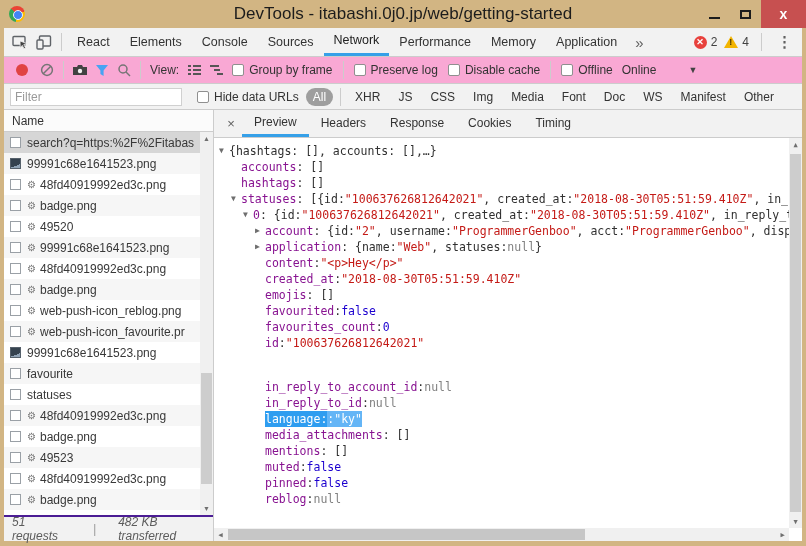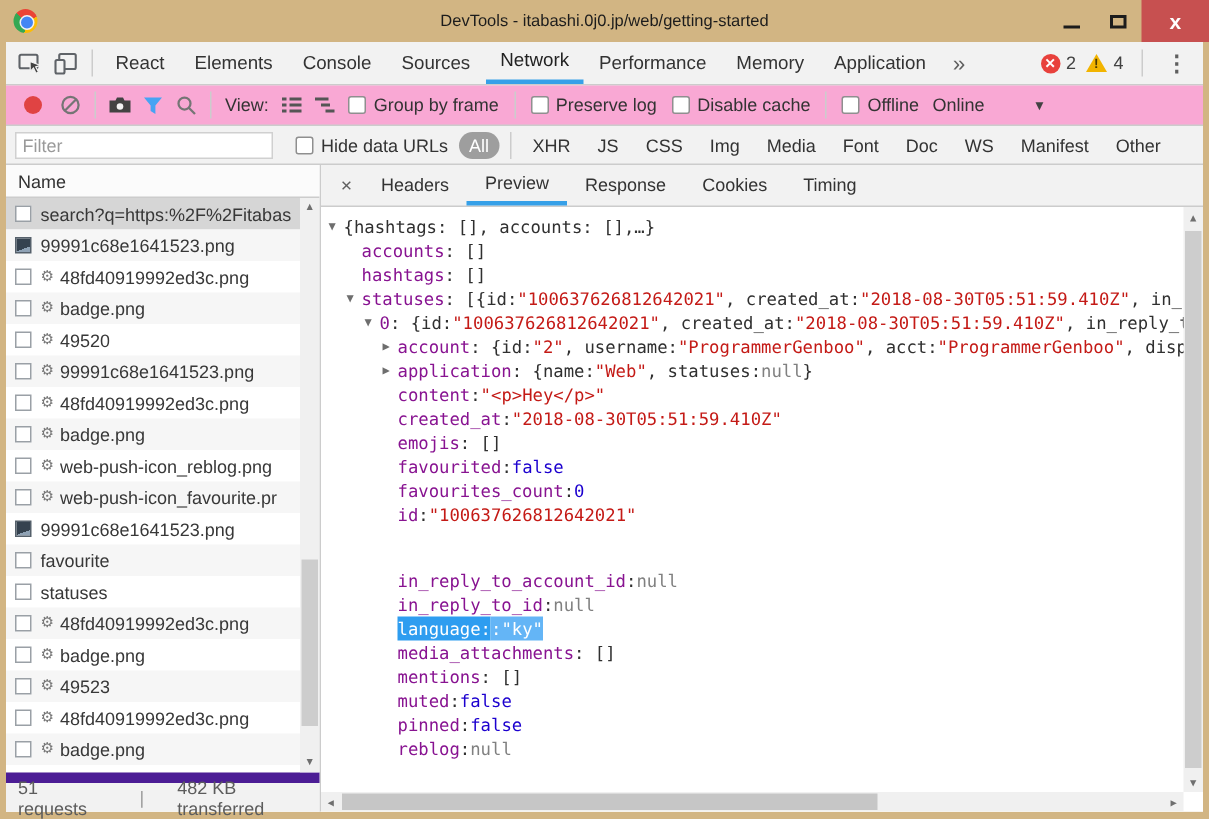--- a/index.html
+++ b/index.html
@@ -6,21 +6,21 @@
   html,body { width:806px; height:546px; }
   body { font-family:"Liberation Sans", sans-serif; font-size:12px; color:#333; background:#d2b583; overflow:hidden; }
 
   
   .window { width:806px; height:546px; display:flex; flex-direction:column; background:#d2b583; }
   .titlebar { height:28px; display:flex; align-items:center; flex:0 0 28px; position:relative; }
   .chrome-logo { width:16px; height:16px; border-radius:50%; margin-left:9px;
     background:conic-gradient(from -50deg, #ea4335 0 120deg, #fbbc05 120deg 235deg, #34a853 235deg 360deg); position:relative; }
   .chrome-logo::after { content:""; position:absolute; left:4px; top:4px; width:8px; height:8px; border-radius:50%;
     background:#4285f4; border:1.5px solid #f1f1f1; }
-  .title-text { position:absolute; left:0; right:0; text-align:center; font-size:11px; color:#1c1c1c; }
+  .title-text { position:absolute; left:0; right:0; text-align:center; font-size:17px; color:#1c1c1c; }
   .win-controls { margin-left:auto; display:flex; height:28px; align-items:stretch; z-index:2; }
   .win-btn { width:31px; display:flex; align-items:center; justify-content:center; color:#1c1c1c; font-size:12px; }
   .win-btn.min span { display:block; width:11px; height:2px; background:#1c1c1c; margin-top:8px; }
   .win-btn.max span { display:block; width:11px; height:9px; border:2px solid #1c1c1c; }
   .win-btn.close { width:45px; background:#c75050; color:#fff; font-size:14px; font-weight:bold; }
 
   
   .devtools { flex:1; margin:0 4px 5px 4px; background:#f2f2f2; display:flex; flex-direction:column; min-height:0; }
 
   
@@ -60,21 +60,21 @@
   .left-panel { width:210px; flex:0 0 210px; border-right:1px solid #ccc; display:flex; flex-direction:column; min-height:0; background:#fff; }
   .name-header { height:22px; flex:0 0 22px; border-bottom:1px solid #ccc; display:flex; align-items:center; padding-left:8px; color:#333; background:#fbfbfb; }
   .req-list { flex:1; position:relative; overflow:hidden; padding-right:13px; }
   .req-row { height:21px; display:flex; align-items:center; padding-left:6px; white-space:nowrap; overflow:hidden; color:#383838; }
   .req-row:nth-child(even) { background:#f6f6f6; }
   .req-row.selected { background:#d6d6d6; }
   .doc-ic { width:11px; height:11px; border:1px solid #9aa0a6; background:#fff; flex:0 0 11px; margin-right:6px; }
   .img-ic { width:11px; height:11px; flex:0 0 11px; margin-right:6px; background:linear-gradient(160deg,#35424f 70%,#8fa2b5 70%); border:1px solid #55606b; }
   .gear { font-size:10px; color:#777; margin-right:4px; line-height:1; }
   .req-name { overflow:hidden; white-space:nowrap; }
-  .status-bar { height:26px; flex:0 0 26px; border-top:7px solid #4c1d95; background:#f2f2f2; display:flex; align-items:center; padding-left:8px; color:#5c5c5c; gap:22px; }
+  .status-bar { height:26px; flex:0 0 26px; border-top:2px solid #4c1d95; background:#f2f2f2; display:flex; align-items:center; padding-left:8px; color:#5c5c5c; gap:22px;font-style:italic; }
 
   
   .vscroll { position:absolute; top:0; right:0; width:13px; bottom:0; background:#f0f0f0; }
   .vscroll .arr { position:absolute; left:0; width:13px; height:13px; color:#6f6f6f; font-size:7px; display:flex; align-items:center; justify-content:center; }
   .vscroll .arr.up { top:0; } .vscroll .arr.down { bottom:0; }
   .vscroll .thumb { position:absolute; left:1px; width:11px; background:#cdcdcd; }
   .hscroll { position:absolute; left:0; right:13px; bottom:0; height:13px; background:#f0f0f0; }
   .hscroll .arr { position:absolute; top:0; width:13px; height:13px; color:#6f6f6f; font-size:7px; display:flex; align-items:center; justify-content:center; }
   .hscroll .arr.left { left:0; } .hscroll .arr.right { right:0; }
   .hscroll .thumb { position:absolute; top:1px; height:11px; background:#c6c6c6; }
@@ -349,22 +349,22 @@
           <span>51 requests</span>
           <span style="color:#9a9a9a;">|</span>
           <span>482 KB transferred</span>
         </div>
       </div>
 
       <div class="right-panel">
         <div class="preview-tabs">
           <span class="close-x">×</span>
           <div id="preview-tabs" style="display:flex;">
+              <div class="ptab active">Preview</div>
               <div class="ptab">Headers</div>
-              <div class="ptab active">Preview</div>
               <div class="ptab">Response</div>
               <div class="ptab">Cookies</div>
               <div class="ptab">Timing</div>
             </div>
         </div>
         <div class="preview-body" id="preview-body">
             <div class="tline" style="padding-left: 5px;">
               <span class="tarrow">▼</span>
               <span class="tok-plain">{hashtags: [], accounts: [],…}</span>
             </div>

